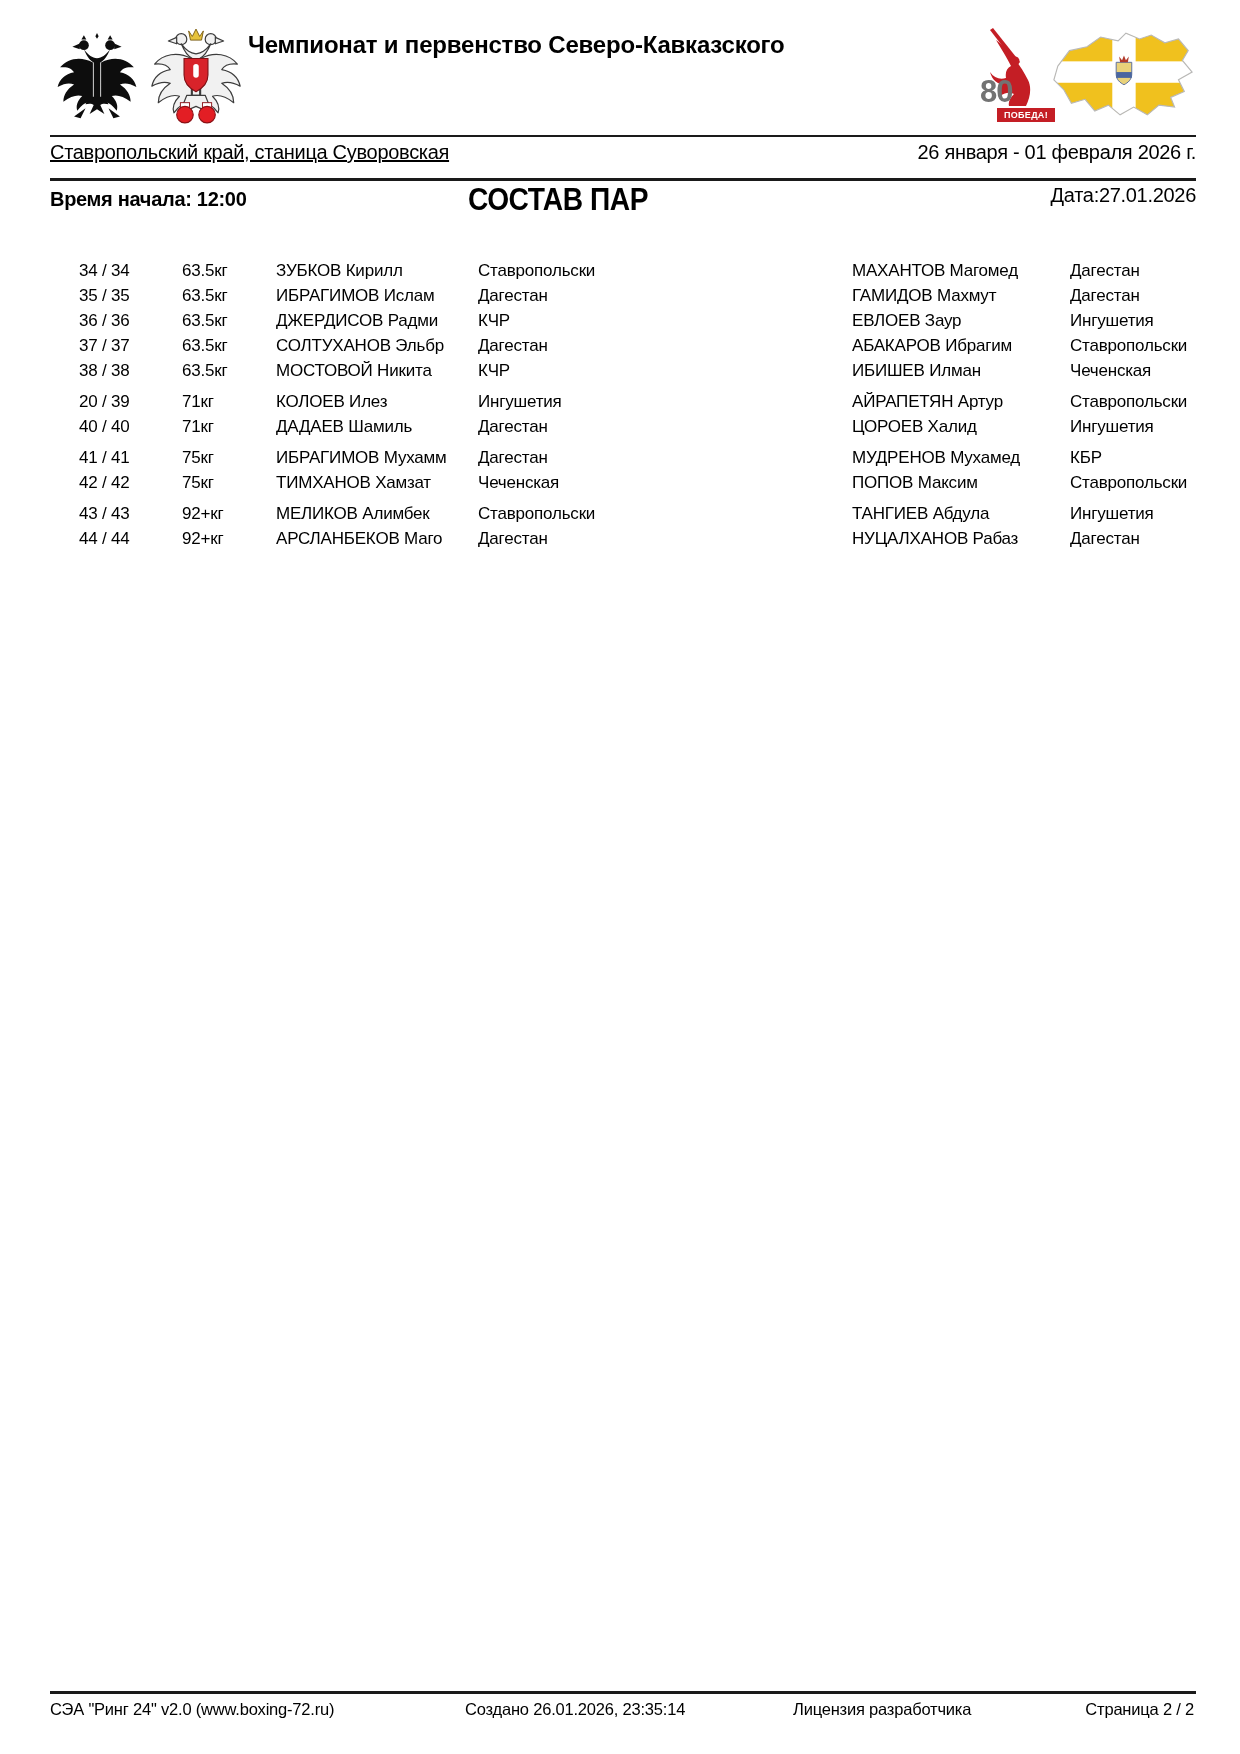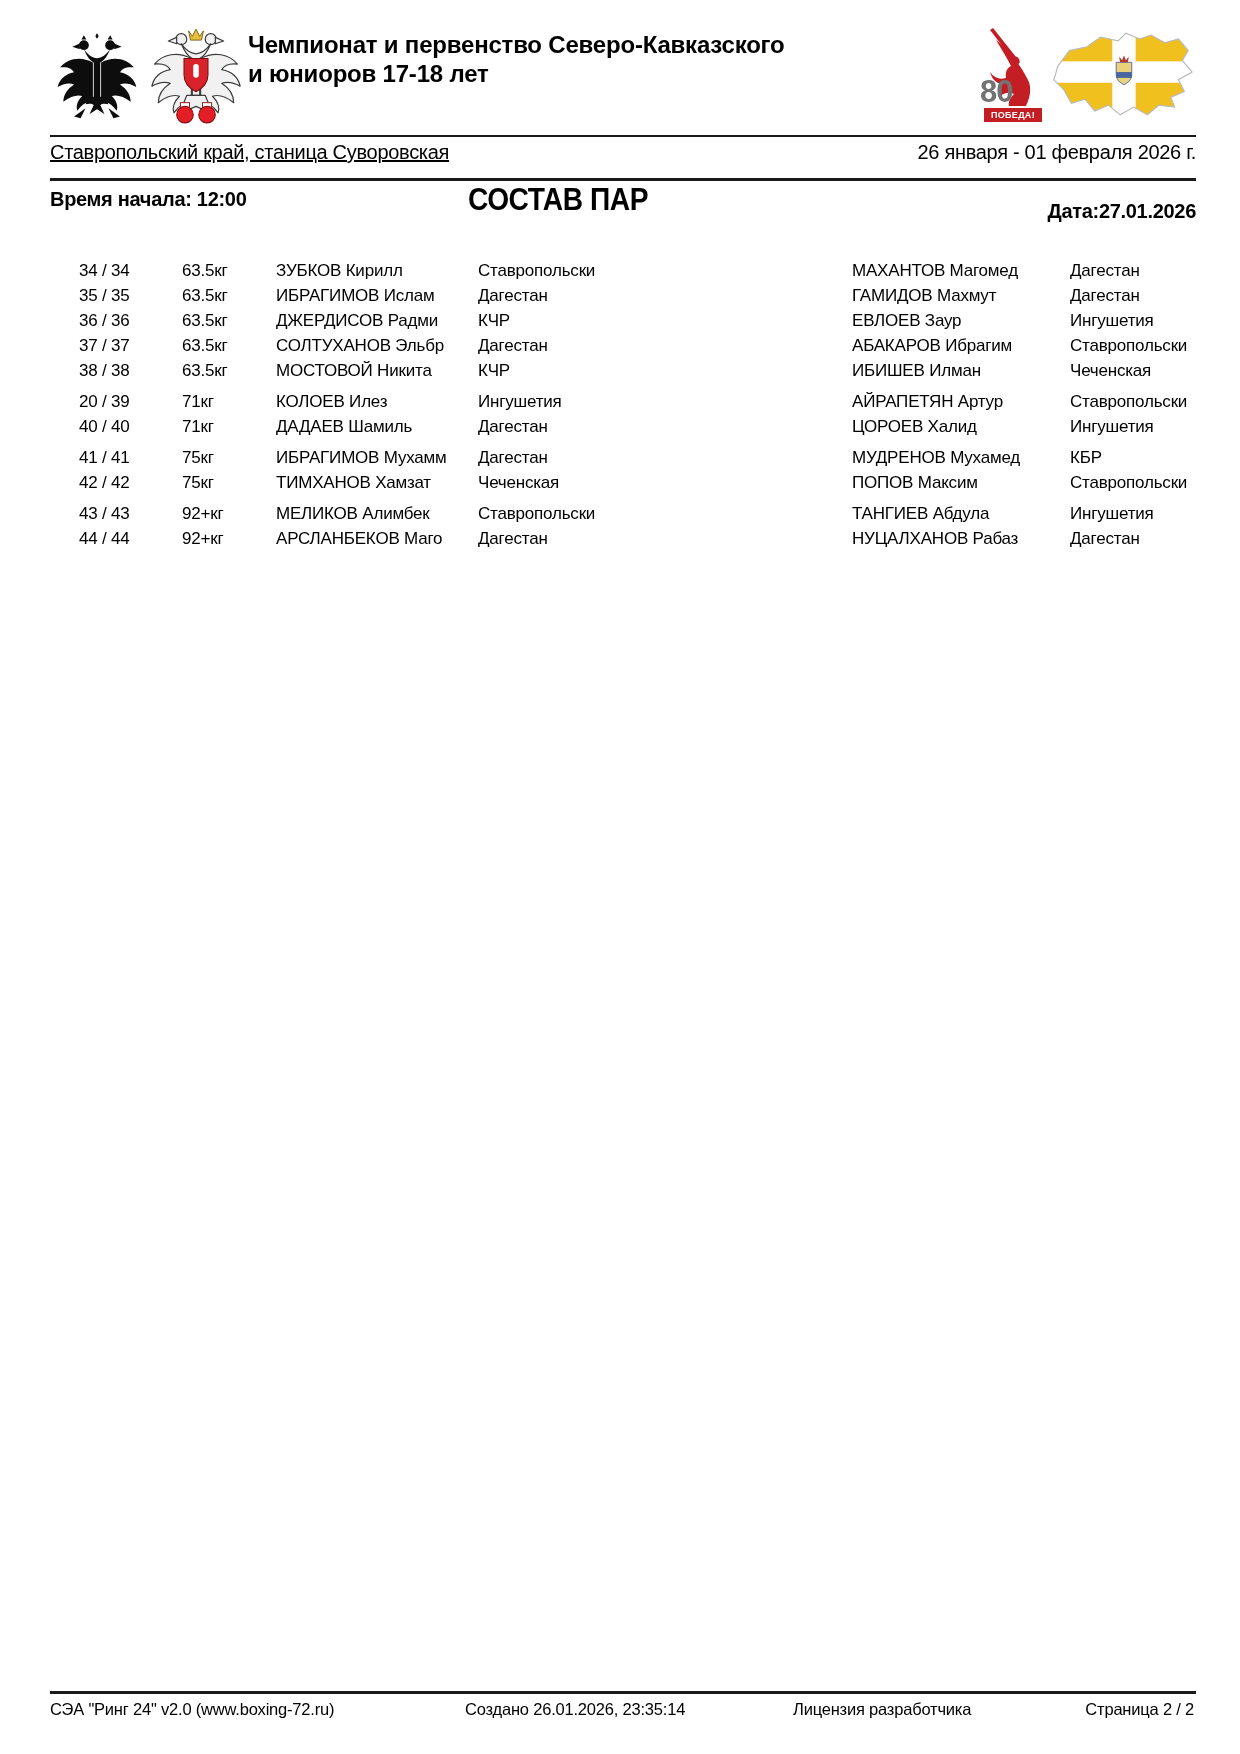--- a/index.html
+++ b/index.html
@@ -16,21 +16,21 @@
     position:absolute;left:248px;top:30px;width:624px;
     font-size:24px;font-weight:700;line-height:29px;text-align:left;
     letter-spacing:-0.2px;
   }
   .logo-victory{left:980px;top:28px;width:64px;height:94px;}
   .victory-80{
     position:absolute;left:0;bottom:15px;font-size:31px;font-weight:700;
     color:#737373;letter-spacing:-1px;line-height:1;
   }
   .victory-bar{
-    position:absolute;left:4px;bottom:0;width:58px;height:14px;background:#c41e25;
+    position:absolute;left:17px;bottom:0;width:58px;height:14px;background:#c41e25;
     color:#fff;font-size:9px;font-weight:700;text-align:center;line-height:14px;
     letter-spacing:0.3px;
   }
   .logo-map{left:1050px;top:28px;width:146px;height:92px;}
   .rule{position:absolute;left:50px;width:1146px;background:#1a1a1a;}
   .rule-1{top:135px;height:2px;}
   .rule-2{top:178px;height:3px;}
   .rule-footer{top:1691px;height:3px;}
   .location-left{
     position:absolute;left:50px;top:141px;font-size:20px;letter-spacing:-0.3px;text-decoration:underline;
@@ -41,21 +41,21 @@
   .start-time{
     position:absolute;left:50px;top:188px;font-size:20px;font-weight:700;
     letter-spacing:-0.3px;
   }
   .doc-title{
     position:absolute;left:248px;top:181px;width:620px;text-align:center;
     font-size:32px;font-weight:700;transform:scaleX(0.88);transform-origin:50% 50%;
     letter-spacing:-0.5px;
   }
   .date-label{
-    position:absolute;right:44px;top:200px;font-size:20px;font-weight:700;
+    position:absolute;right:44px;top:184px;font-size:20px;font-weight:400;
     letter-spacing:-0.3px;
   }
   
   .pairs{position:absolute;left:0;top:258px;width:1240px;}
   .pair-row{
     display:grid;
     grid-template-columns:103px 94px 202px 374px 218px auto;
     padding-left:79px;height:25px;line-height:25px;font-size:17px;
     letter-spacing:-0.2px;white-space:nowrap;
   }
@@ -109,21 +109,20 @@
       <rect x="47" y="42" width="6" height="15" rx="3" fill="#ffffff"></rect>
       <rect x="33" y="84" width="10" height="6" fill="#ffffff" stroke="#8a0f14" stroke-width="1"></rect>
       <rect x="57" y="84" width="10" height="6" fill="#ffffff" stroke="#8a0f14" stroke-width="1"></rect>
       <circle cx="38" cy="97" r="9" fill="#e31e24" stroke="#8a0f14" stroke-width="1.2"></circle>
       <circle cx="62" cy="97" r="9" fill="#e31e24" stroke="#8a0f14" stroke-width="1.2"></circle>
     </svg>
   </div>
 
   <div class="title">
     <div>Чемпионат и первенство Северо-Кавказского</div>
-    <div>и юниоров 17-18 лет</div>
   </div>
 
   <div class="logo logo-victory">
     <svg viewBox="0 0 64 94" width="64" height="94" style="position:absolute;left:0;top:0;">
       <g fill="#c41e25">
         <polygon points="10,2 13,0 40,34 37,37"></polygon>
         <path d="M37 34 C30 24 22 16 16 12 C22 22 27 30 31 38 C27 40 25 44 26 50 C20 56 18 62 20 68 C26 64 30 64 34 66 C30 70 28 74 29 78 L46 78 C50 70 52 60 48 52 C44 44 40 38 37 34 Z"></path>
         <circle cx="35" cy="33" r="4.5"></circle>
         <path d="M26 50 C20 52 14 50 10 44 C12 52 18 57 26 57 Z"></path>
       </g>

